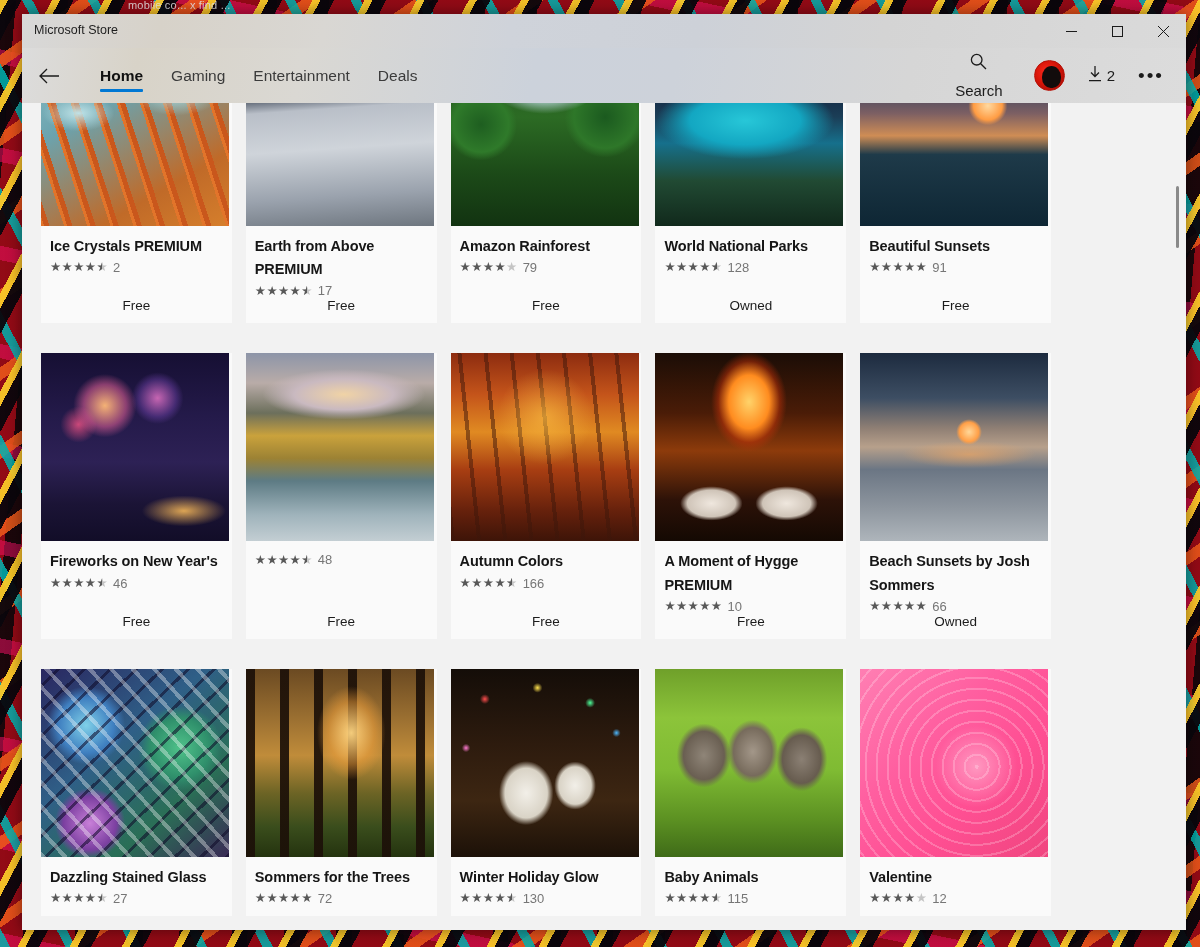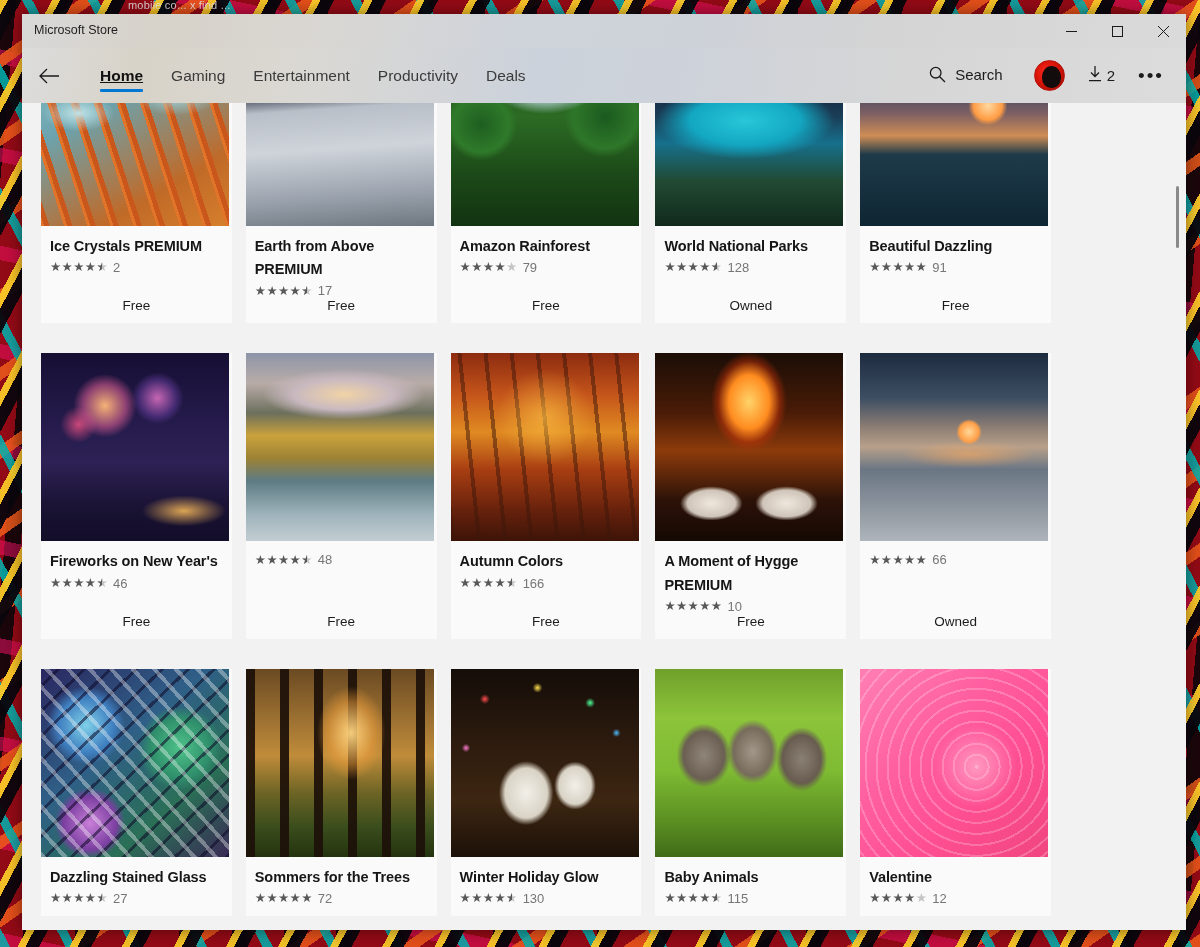--- a/index.html
+++ b/index.html
@@ -71,29 +71,29 @@
   #back-button {
     width: 46px; height: 40px; margin-left: 4px;
     display: flex; align-items: center; justify-content: center;
     color: #1b1b1b;
   }
   #nav-tabs { display: flex; align-items: center; margin-left: 14px; height: 55px; }
   .nav-tab {
     position: relative; padding: 0 14px; height: 55px;
     display: flex; align-items: center; font-size: 15.5px; color: #3b3b3b;
   }
-  .nav-tab.active { color: #111; font-weight: 600; text-decoration: underline; }
+  .nav-tab.active { color: #111; font-weight: 600; }
   .nav-tab.active::after {
     content: ''; position: absolute; left: 14px; right: 14px; bottom: 11px;
     height: 3px; background: #0078d4; border-radius: 1px;
   }
   #nav-right { margin-left: auto; display: flex; align-items: center; padding-right: 8px; }
   #search-button {
-    display: flex; align-items: flex-start; gap: 9px; padding: 7px 12px;
-    font-size: 15px; color: #1b1b1b;
+    display: flex; align-items: center; gap: 9px; padding: 7px 12px;
+    font-size: 15px; color: #1b1b1b; flex-direction: column;
   }
   #account-avatar {
     width: 31px; height: 31px; border-radius: 50%; margin: 0 13px 0 19px;
     background: radial-gradient(circle at 42% 40%, #ff2b20 0%, #d81508 48%, #8c0a06 100%);
     position: relative; overflow: hidden; border: 1px solid #b81209;
   }
   #account-avatar::after {
     content: ''; position: absolute; left: 7px; top: 5px;
     width: 19px; height: 22px; border-radius: 50% 50% 45% 45%;
     background: #120c0c;
@@ -288,21 +288,20 @@
   <div id="navbar">
     <div id="back-button">
       <svg width="22" height="16" viewBox="0 0 22 16">
         <path d="M21 8 H2 M9 1 L2 8 L9 15" stroke="currentColor" stroke-width="1.3" fill="none"></path>
       </svg>
     </div>
     <div id="nav-tabs">
       <div class="nav-tab active">Home</div>
       <div class="nav-tab">Gaming</div>
       <div class="nav-tab">Entertainment</div>
-      <div class="nav-tab">Productivity</div>
       <div class="nav-tab">Deals</div>
     </div>
     <div id="nav-right">
       <div id="search-button">
         <span>
           <svg width="17" height="17" viewBox="0 0 17 17">
             <circle cx="6.7" cy="6.7" r="5.3" fill="none" stroke="currentColor" stroke-width="1.3"></circle>
             <path d="M10.7 10.7 L16 16" stroke="currentColor" stroke-width="1.3" fill="none"></path>
           </svg>
         </span>
@@ -366,21 +365,21 @@
               <div class="card-rating">
                 <span class="stars">★★★★<span class="half">★<i>★</i></span></span>
                 <span class="rating-count">128</span>
               </div>
             </div>
             <div class="card-footer">Owned</div>
           </div>
           <div class="card">
             <div class="card-art art-sunsets"></div>
             <div class="card-body">
-              <div class="card-title">Beautiful Dazzling</div>
+              <div class="card-title">Beautiful Sunsets</div>
               <div class="card-rating">
                 <span class="stars">★★★★★</span>
                 <span class="rating-count">91</span>
               </div>
             </div>
             <div class="card-footer">Free</div>
           </div>
         </div>
         <div class="grid-row">
           <div class="card">
@@ -422,20 +421,21 @@
               <div class="card-rating">
                 <span class="stars">★★★★★</span>
                 <span class="rating-count">10</span>
               </div>
             </div>
             <div class="card-footer">Free</div>
           </div>
           <div class="card">
             <div class="card-art art-beach"></div>
             <div class="card-body">
+              <div class="card-title">Beach Sunsets by Josh Sommers</div>
               <div class="card-rating">
                 <span class="stars">★★★★★</span>
                 <span class="rating-count">66</span>
               </div>
             </div>
             <div class="card-footer">Owned</div>
           </div>
         </div>
         <div class="grid-row">
           <div class="card">

